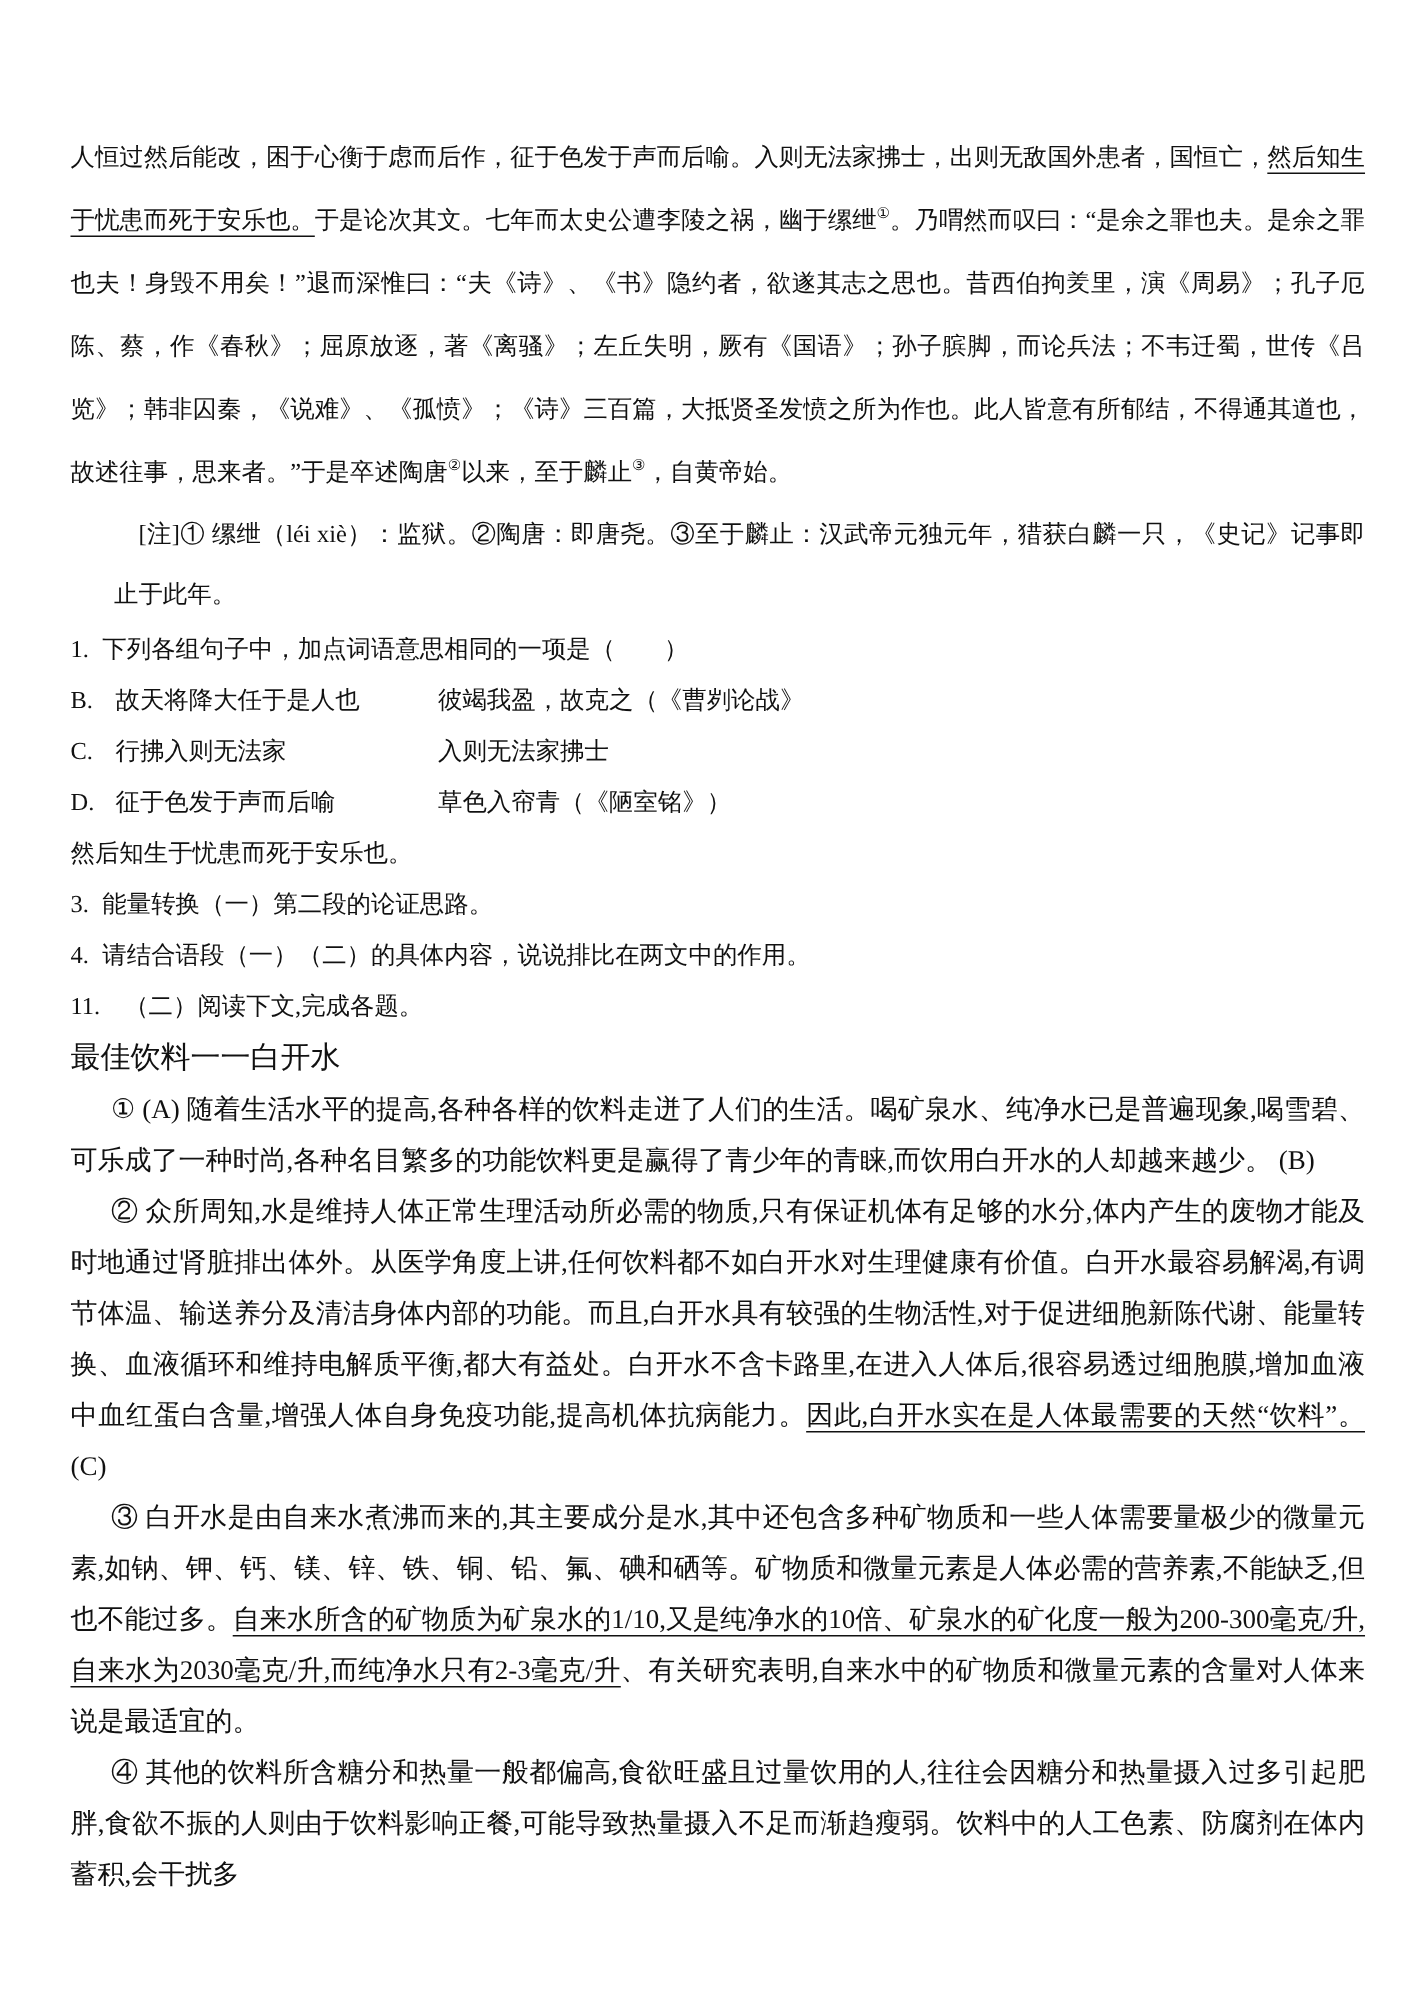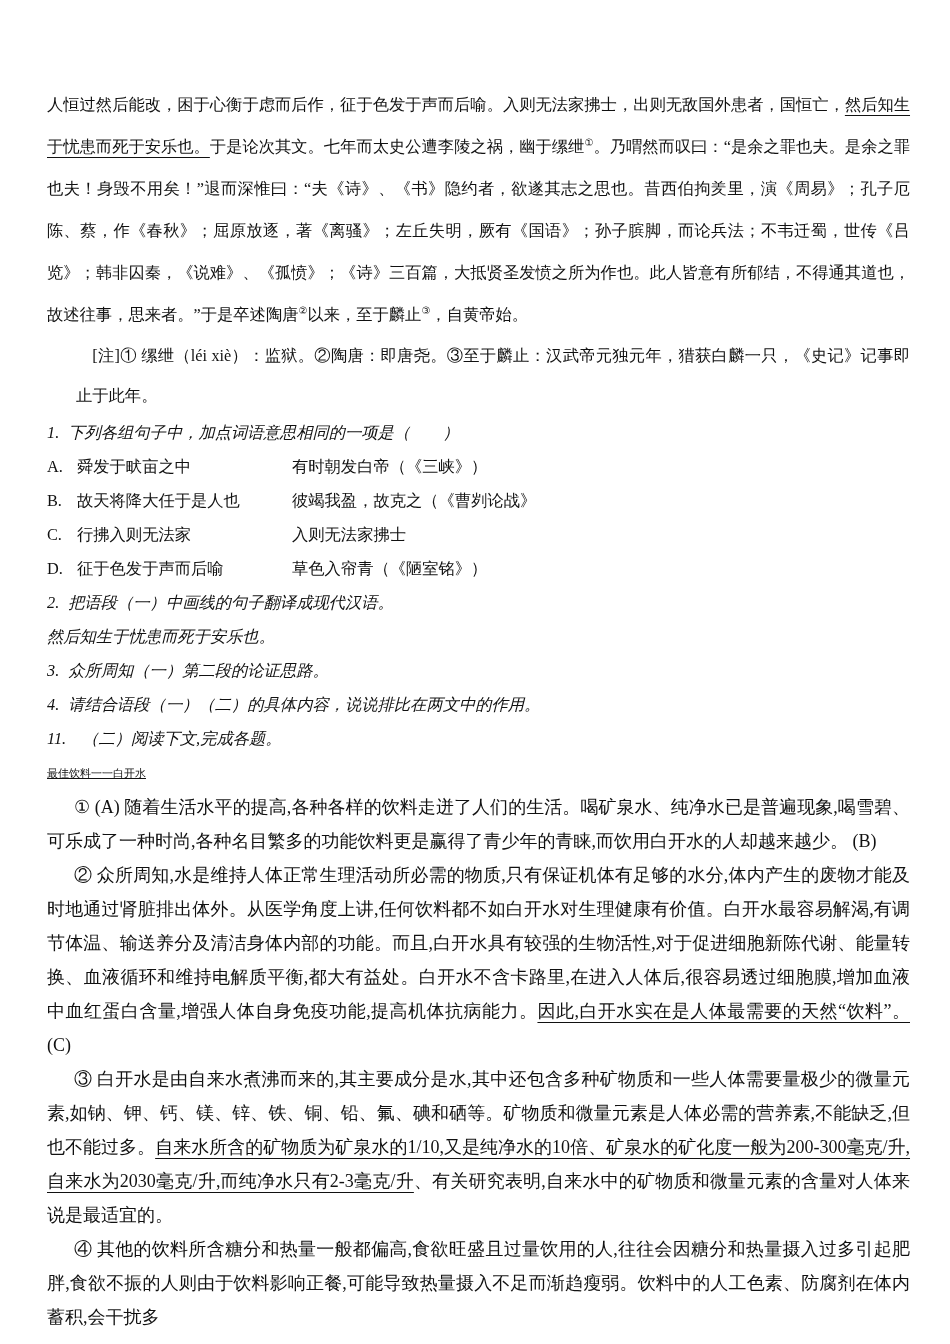--- a/index.html
+++ b/index.html
@@ -6,57 +6,55 @@
   body{
     width:950px;height:1344px;box-sizing:border-box;
     padding:84px 40px 0 47px;
     background:#ffffff;color:#111;
     font-family:"Liberation Serif","DejaVu Serif",serif;
     overflow:hidden;
   }
   p{margin:0;}
   .cls-p{font-size:16.3px;line-height:42px;text-align:justify;text-justify:inter-character;}
   .cls-note{font-size:16.3px;line-height:40px;text-align:justify;text-justify:inter-character;text-indent:1em;margin-left:29px;}
-  .q{font-size:16.3px;line-height:34px;font-style:italic;}
+  .q{font-size:16.3px;line-height:34px;}
   .qnum{margin-right:9px;}
   .qnum-wide{margin-right:16px;margin-top:14px;}
   .opt{font-size:16.3px;line-height:34px;}
   .optlabel{display:inline-block;width:30px;}
   .optfirst{display:inline-block;width:215px;}
-  .art-title{font-size:11px;line-height:34px;text-decoration:underline;}
+  .art-title{font-size:20px;line-height:34px;}
   .art-p{font-size:18px;line-height:34px;text-align:justify;text-justify:inter-character;text-indent:1.5em;}
   .u{text-decoration:underline;text-decoration-thickness:1px;text-underline-offset:5px;}
   .dot{-webkit-text-emphasis:filled dot over;text-emphasis:filled dot over;
        -webkit-text-emphasis-position:over right;text-emphasis-position:over right;}
   .sup{font-size:10px;vertical-align:super;line-height:0;}
 </style>
 </head>
 <body>
 
 <div>
 
   <section>
     <p class="cls-p"><span>人恒过然后能改，困于心衡于虑而后作，征于色发于声而后喻。入则无法家拂士，出则无敌国外患者，国恒亡，</span><span class="u">然后知生于忧患而死于安乐也。</span><span>于是论次其文。七年而太史公遭李陵之祸，幽于缧绁</span><span class="sup">①</span><span>。乃喟然而叹曰：“是余之罪也夫。是余之罪也夫！身毁不用矣！”退而深惟曰：“夫《诗》、《书》隐约者，欲遂其志之思也。昔西伯拘羑里，演《周易》；孔子厄陈、蔡，作《春秋》；屈原放逐，著《离骚》；左丘失明，厥有《国语》；孙子膑脚，而论兵法；不韦迁蜀，世传《吕览》；韩非囚秦，《说难》、《孤愤》；《诗》三百篇，大抵贤圣发愤之所为作也。此人皆意有所郁结，不得通其道也，故述往事，思来者。”于是卒述陶唐</span><span class="sup">②</span><span>以来，至于麟止</span><span class="sup">③</span><span>，自黄帝始。</span></p>
     <p class="cls-note"><span>[注]① 缧绁（léi xiè）：监狱。②陶唐：即唐尧。③至于麟止：汉武帝元独元年，猎获白麟一只，《史记》记事即止于此年。</span></p>
   </section>
 
   <section>
     <p class="q"><span class="qnum">1.</span><span>下列各组句子中，加点词语意思相同的一项是（　　）</span></p>
 
-    <p class="opt"><span class="optlabel">A.</span><span class="optfirst"><span>舜</span><span class="dot">发</span><span>于畎亩之中</span></span><span><span>有时朝</span><span class="dot">发</span><span>白帝（《三峡》）</span></span></p>
 
     <p class="opt"><span class="optlabel">B.</span><span class="optfirst"><span class="dot">故</span><span>天将降大任于是人也</span></span><span><span>彼竭我盈，</span><span class="dot">故</span><span>克之（《曹刿论战》</span></span></p>
 
     <p class="opt"><span class="optlabel">C.</span><span class="optfirst"><span>行</span><span class="dot">拂</span><span>入则无法家</span></span><span><span>入则无法家</span><span class="dot">拂</span><span>士</span></span></p>
 
     <p class="opt"><span class="optlabel">D.</span><span class="optfirst"><span>征于</span><span class="dot">色</span><span>发于声而后喻</span></span><span><span>草</span><span class="dot">色</span><span>入帘青（《陋室铭》）</span></span></p>
 
-    <p class="q"><span class="qnum">2.</span><span>把语段（一）中画线的句子翻译成现代汉语。</span></p>
     <p class="q">然后知生于忧患而死于安乐也。</p>
-    <p class="q"><span class="qnum">3.</span><span>众所周知（一）第二段的论证思路。</span></p>
+    <p class="q"><span class="qnum">3.</span><span>能量转换（一）第二段的论证思路。</span></p>
     <p class="q"><span class="qnum">4.</span><span>请结合语段（一）（二）的具体内容，说说排比在两文中的作用。</span></p>
     <p class="q"><span class="qnum qnum-wide">11.</span><span>（二）阅读下文,完成各题。</span></p>
   </section>
 
   <section>
     <p class="art-title">最佳饮料一一白开水</p>
     <p class="art-p"><span>① (A) 随着生活水平的提高,各种各样的饮料走迸了人们的生活。喝矿泉水、纯净水已是普遍现象,喝雪碧、可乐成了一种时尚,各种名目繁多的功能饮料更是赢得了青少年的青睐,而饮用白开水的人却越来越少。 (B)</span></p>
     <p class="art-p"><span>② 众所周知,水是维持人体正常生理活动所必需的物质,只有保证机体有足够的水分,体内产生的废物才能及时地通过肾脏排出体外。从医学角度上讲,任何饮料都不如白开水对生理健康有价值。白开水最容易解渴,有调节体温、输送养分及清洁身体内部的功能。而且,白开水具有较强的生物活性,对于促进细胞新陈代谢、能量转换、血液循环和维持电解质平衡,都大有益处。白开水不含卡路里,在进入人体后,很容易透过细胞膜,增加血液中血红蛋白含量,增强人体自身免疫功能,提高机体抗病能力。</span><span class="u">因此,白开水实在是人体最需要的天然“饮料”。</span><span>(C)</span></p>
     <p class="art-p"><span>③ 白开水是由自来水煮沸而来的,其主要成分是水,其中还包含多种矿物质和一些人体需要量极少的微量元素,如钠、钾、钙、镁、锌、铁、铜、铅、氟、碘和硒等。矿物质和微量元素是人体必需的营养素,不能缺乏,但也不能过多。</span><span class="u">自来水所含的矿物质为矿泉水的1/10,又是纯净水的10倍、矿泉水的矿化度一般为200-300毫克/升,自来水为2030毫克/升,而纯净水只有2-3毫克/升</span><span>、有关研究表明,自来水中的矿物质和微量元素的含量对人体来说是最适宜的。</span></p>
     <p class="art-p"><span>④ 其他的饮料所含糖分和热量一般都偏高,食欲旺盛且过量饮用的人,往往会因糖分和热量摄入过多引起肥胖,食欲不振的人则由于饮料影响正餐,可能导致热量摄入不足而渐趋瘦弱。饮料中的人工色素、防腐剂在体内蓄积,会干扰多</span></p>

